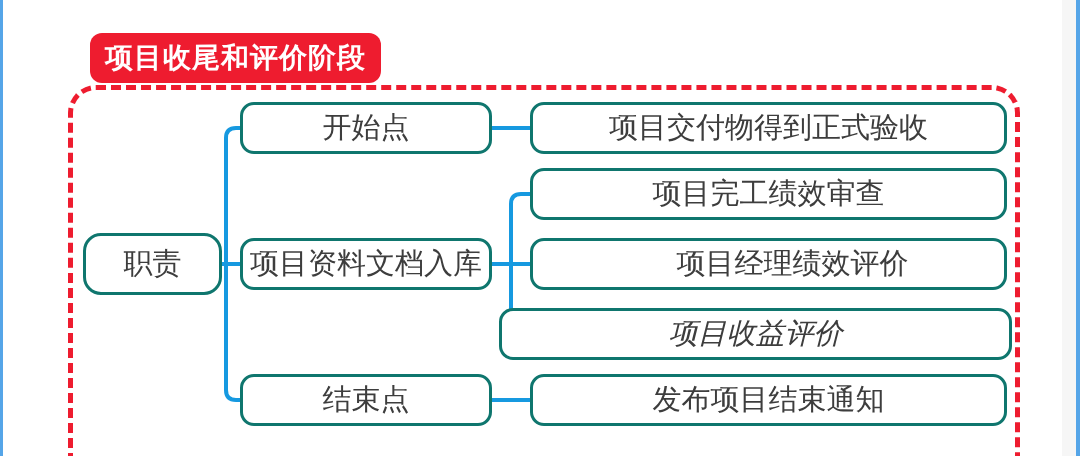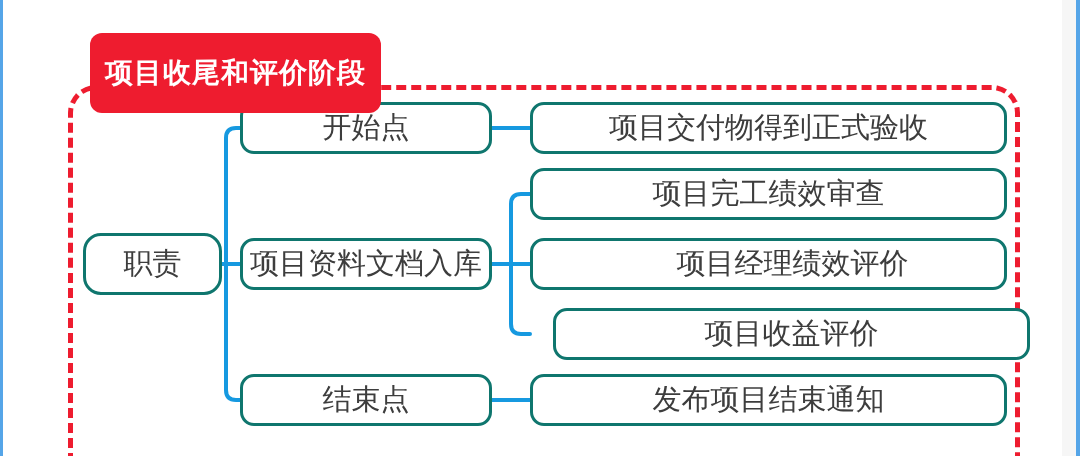--- a/index.html
+++ b/index.html
@@ -31,21 +31,21 @@
   
   .stage-border {
     position: absolute; left: 68px; top: 85px; width: 952px; height: 460px;
     border: 5px dashed #ee1c2f;
     border-radius: 28px;
     box-sizing: border-box;
     z-index: 0;
   }
   .stage-title {
     position: absolute; left: 90px; top: 33px; height: 50px;
-    padding: 15px 15px;
+    padding: 0 15px;
     background: #ee1c2f;
     border-radius: 12px;
     color: #ffffff;
     font-size: 28px;
     font-weight: bold;
     line-height: 50px;
     letter-spacing: 1px;
     z-index: 3;
     white-space: nowrap;
   }
@@ -68,21 +68,21 @@
     z-index: 2;
     white-space: nowrap;
   }
   .node.root { left: 83px; top: 233px; width: 139px; height: 62px; border-radius: 18px; }
   .node.b-start  { left: 240px; top: 102px; width: 252px; height: 52px; }
   .node.b-docs   { left: 240px; top: 238px; width: 252px; height: 52px; }
   .node.b-end    { left: 240px; top: 374px; width: 252px; height: 52px; }
   .node.l-accept { left: 530px; top: 102px; width: 477px; height: 52px; }
   .node.l-review { left: 530px; top: 168px; width: 477px; height: 52px; }
   .node.l-pm     { left: 530px; top: 238px; width: 477px; height: 52px; padding-left: 48px; }
-  .node.l-profit { left: 553px; top: 308px; width: 477px; height: 52px; }
+  .node.l-profit { left: 499px; top: 308px; width: 513px; height: 52px; font-style: italic; }
   .node.l-notice { left: 530px; top: 374px; width: 477px; height: 52px; }
 </style>
 </head>
 <body>
 
 <div id="canvas">
 
   <div class="edge-line-left"></div>
   <div class="gutter-right"></div>
   <div class="edge-line-right"></div>

